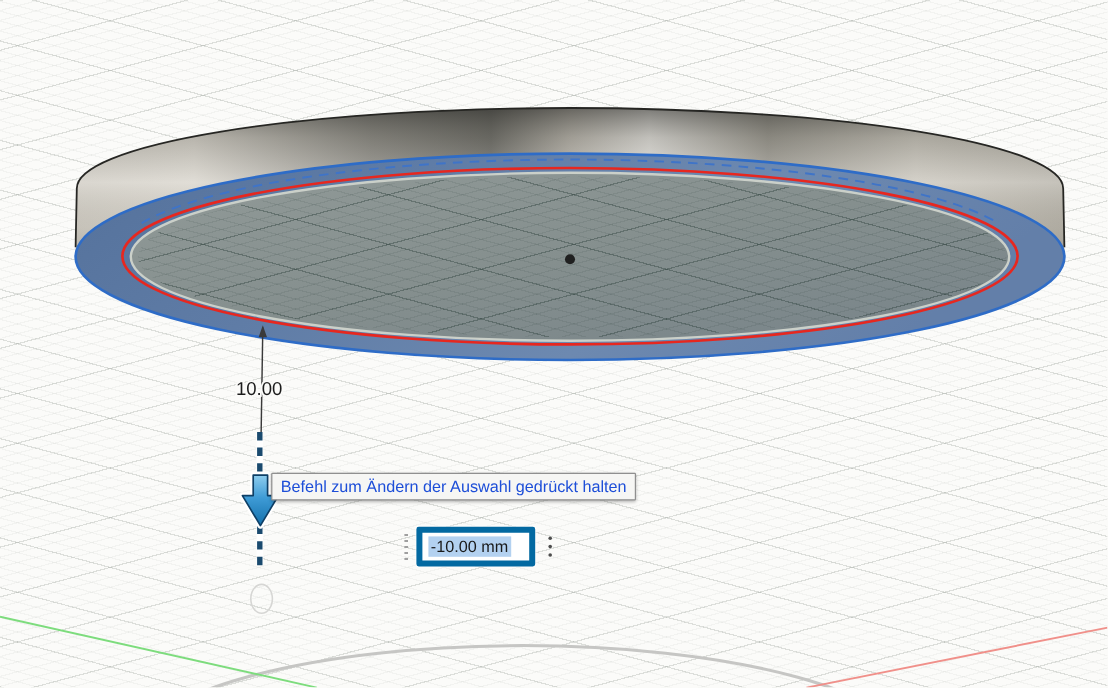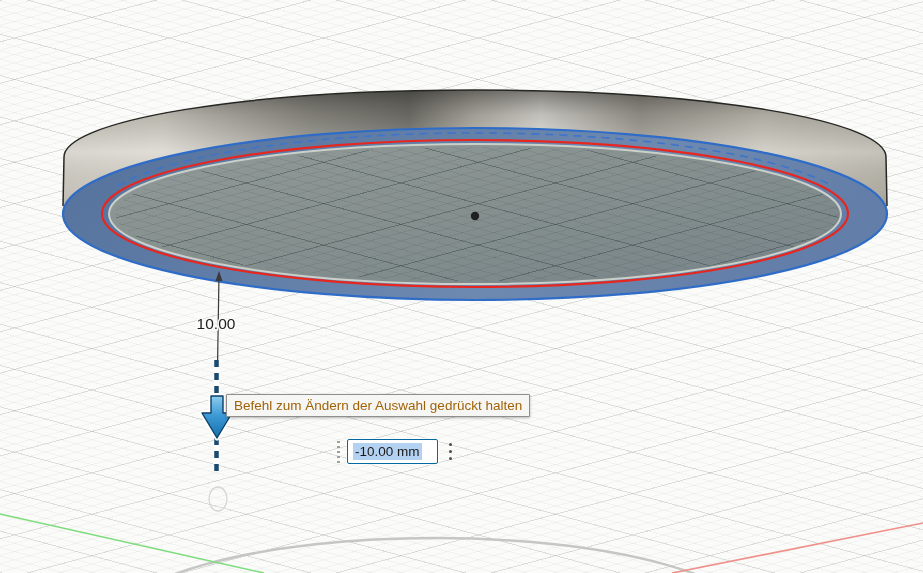--- a/index.html
+++ b/index.html
@@ -26,33 +26,33 @@
       repeating-linear-gradient(15deg,  rgba(38,58,53,0.10) 0 1px, transparent 1px 8px),
       repeating-linear-gradient(165deg, rgba(38,58,53,0.10) 0 1px, transparent 1px 8px);
     clip-path:ellipse(362px 67px at 477px 214px);
   }
   svg.scene{position:absolute;left:0;top:0;}
   
   .tooltip{
     position:absolute;left:226px;top:394px;height:17px;
     background:#f6f6f4;border:1px solid #8f8f8f;border-radius:1px;
     box-shadow:0 1px 3px rgba(0,0,0,0.28);
-    padding:2px 7px;font-size:13.5px;color:#a16207;white-space:nowrap;line-height:17px;
+    padding:2px 7px;font-size:13.5px;color:#1d4ed8;white-space:nowrap;line-height:17px;
   }
   
   .manip-widget{
     position:absolute;left:337px;top:439px;display:flex;align-items:center;
   }
   .drag-grip{
     width:3px;height:22px;margin-right:7px;
     background:repeating-linear-gradient(to bottom,#9f9f9f 0 2px,transparent 2px 5px);
   }
   .dim-input{
     width:84px;height:23px;background:#ffffff;
-    border:1px solid #0369a1;border-radius:2px;
+    border:5px solid #0369a1;border-radius:2px;
     display:flex;align-items:center;justify-content:flex-start;
     padding-left:5px;box-shadow:0 0 0 1px rgba(255,255,255,0.6);
   }
   .dim-input .sel{
     background:#b3d1f0;color:#1a1a1a;font-size:13.5px;padding:1px 2px;white-space:nowrap;
   }
   .kebab{
     margin-left:9px;display:flex;flex-direction:column;gap:4px;
     padding:3px 2px;cursor:pointer;
   }

